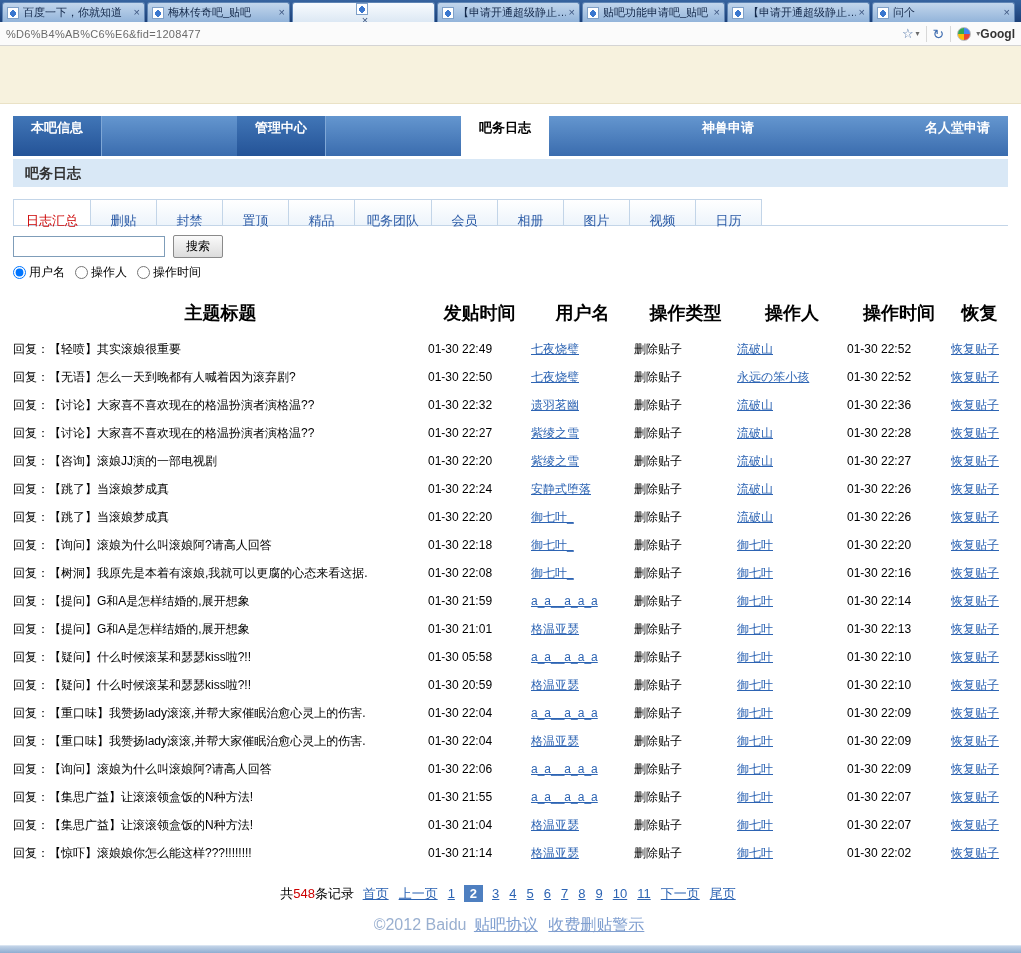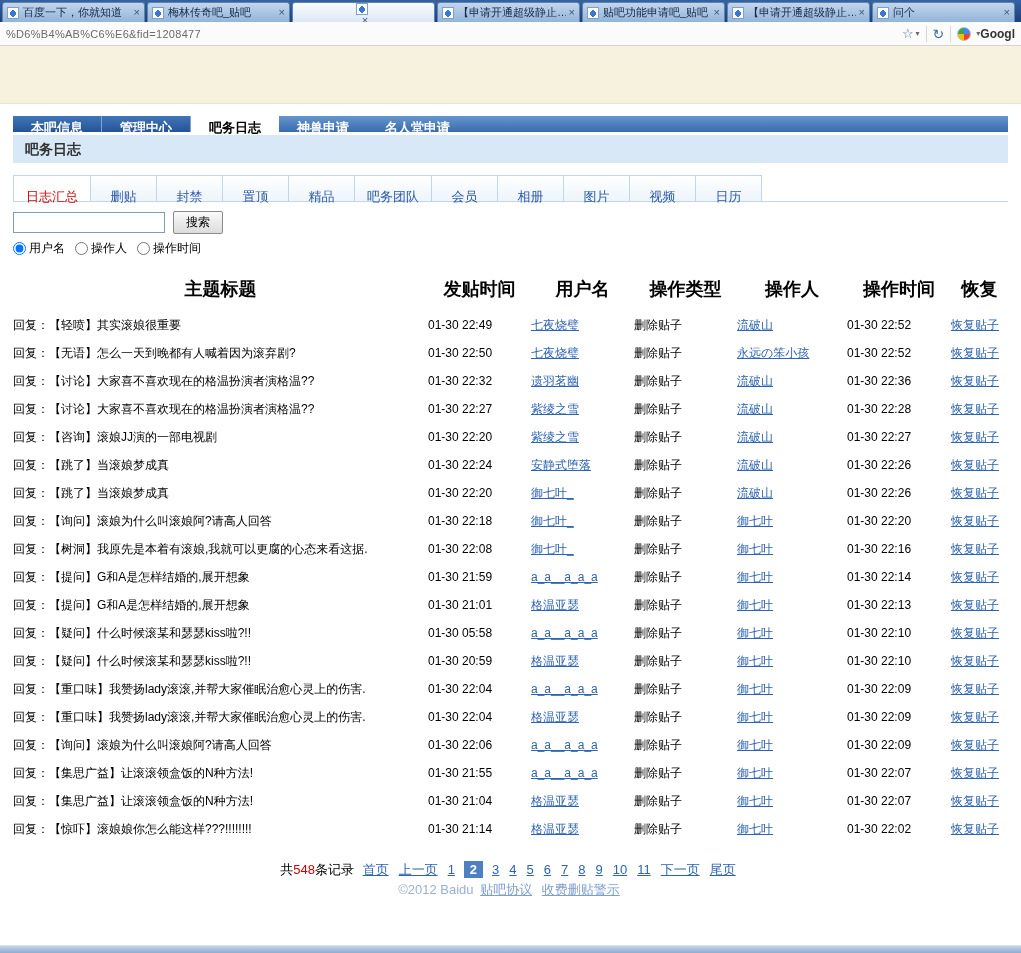--- a/index.html
+++ b/index.html
@@ -55,23 +55,24 @@
   .gball {
     width:14px; height:14px; border-radius:50%;
     background:conic-gradient(#4285f4 0 25%, #ea4335 0 50%, #fbbc05 0 75%, #34a853 0);
     border:1px solid #bbb; margin-right:3px;
   }
   .gtext { color:#333; font-weight:bold; font-size:12px; white-space:nowrap; }
   .strip { height:58px; background:#f7f2de; border-bottom:1px solid #eae2c6; }
   
   .page { margin:12px 13px 0 13px; }
   .nav {
-    height:16px;
+    height:40px;
     background:linear-gradient(#6496cf,#3a6cae);
     display:flex;
+    justify-content:space-between;
   }
   .nav-tab {
     padding:0 18px; line-height:24px;
     font-size:13px; font-weight:bold; color:#fff;
     white-space:nowrap;
   }
   .nav-tab.dark { background:linear-gradient(#4176b7,#245397); border-right:1px solid #7fa7d6; }
   .nav-tab.active { background:#fff; color:#000; }
   .title-bar {
     margin-top:3px; height:28px; line-height:28px;
@@ -120,21 +121,21 @@
   }
   a.blue { color:#2d64b3; text-decoration:underline; }
   
   .pagination { text-align:center; margin-top:18px; font-size:13px; color:#000; }
   .pagination a { color:#2d64b3; text-decoration:underline; margin:0 5px; }
   .page-current {
     display:inline-block; background:#4e7fc0; color:#fff;
     padding:1px 6px; margin:0 4px; font-weight:bold;
   }
   .red { color:#cc0000; }
-  .footer { text-align:center; margin-top:2px; font-size:13px; color:#9ab0d0; }
+  .footer { text-align:center; margin-top:12px; font-size:16px; color:#9ab0d0; }
   .footer a { color:#7f9ecf; text-decoration:underline; margin:0 3px; }
   .bottom-strip {
     position:absolute; left:0; right:0; bottom:0; height:8px;
     background:linear-gradient(#c3d4e8,#8fadd1);
     border-top:1px solid #d9e4f1;
   }
 </style>
 </head>
 <body>
 

